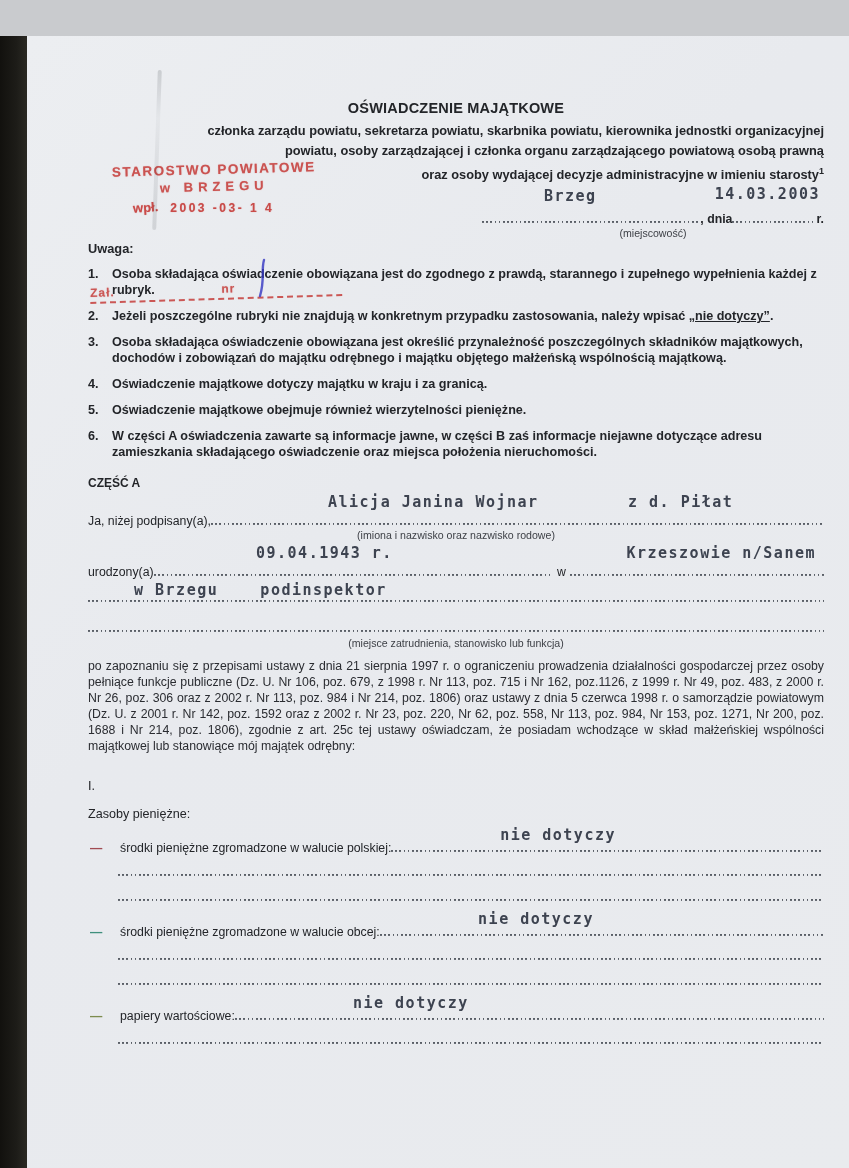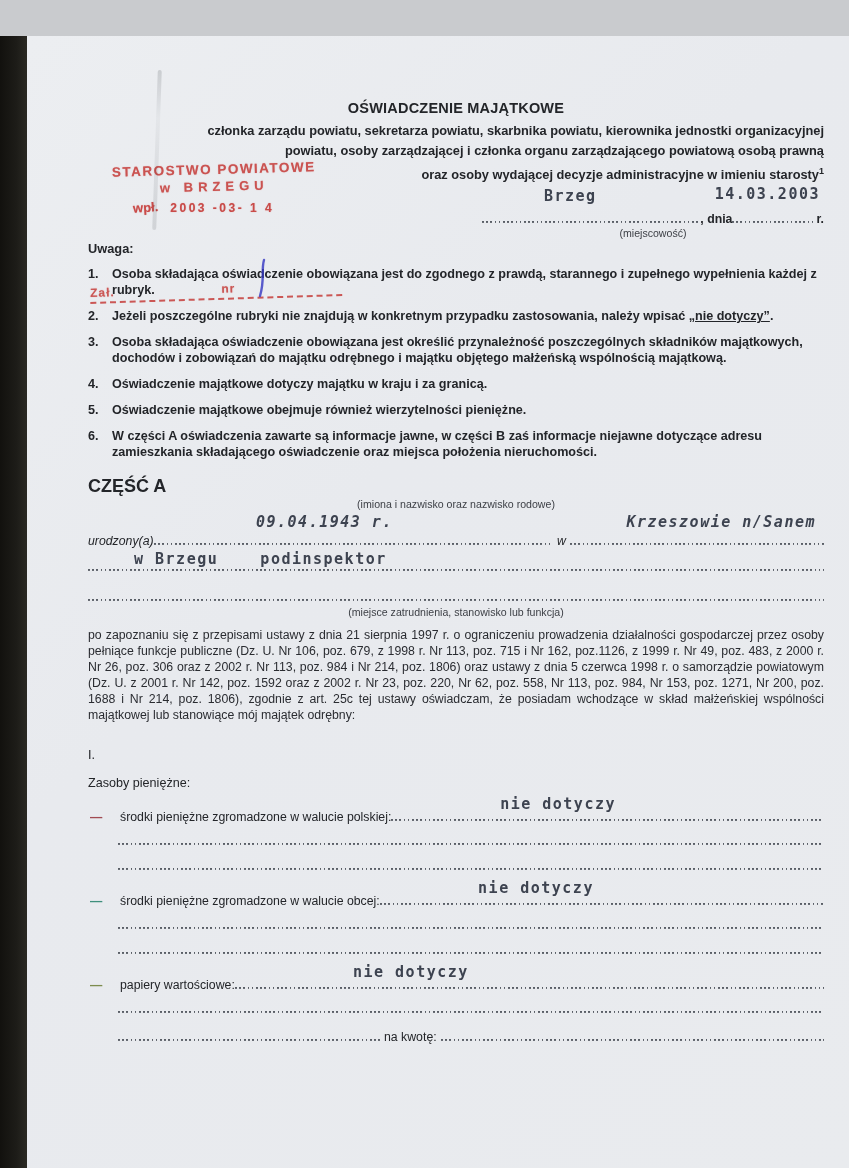--- a/index.html
+++ b/index.html
@@ -44,26 +44,26 @@
   .notes{margin-top:10px;}
   .note{display:flex;font-size:12.6px;font-weight:bold;line-height:16px;margin-bottom:10px;position:relative;}
   .note-num{width:24px;flex:none;}
   .note-body{flex:1;padding-right:2px;}
   .u{text-decoration:underline;}
   .stamp-annot{left:2px;top:15px;width:252px;display:flex;justify-content:space-between;
      align-items:baseline;font-size:12px;letter-spacing:1px;transform:rotate(-1.8deg);
      border-bottom:2px dashed #d8423e;opacity:.85;padding-bottom:1px;}
   .pen-mark{position:absolute;left:168px;top:-8px;z-index:4;}
   
-  .part-a-heading{font-weight:bold;font-size:18px;margin-top:16px;}
+  .part-a-heading{font-weight:bold;font-size:12px;margin-top:16px;}
   .form-row{display:flex;align-items:baseline;font-size:12.3px;position:relative;margin-top:0;}
   .form-row .lbl{white-space:nowrap;}
   .form-row .fill{flex:1;height:15px;}
   .row-name{margin-top:20px;}
-  .row-born{margin-top:20px;font-style:italic;}
+  .row-born{margin-top:20px;}
   .row-born .w-sep{padding:0 4px;}
   .row-born .fillA{flex:1.65;height:15px;}
   .row-born .fillB{flex:1.05;height:15px;}
   .dotline{height:25px;position:relative;}
   .dotline .dl{position:absolute;left:0;right:0;bottom:4px;height:2px;}
   .typed-name{left:240px;top:-17px;}
   .typed-maiden{left:540px;top:-17px;}
   .typed-bdate{left:168px;top:-17px;}
   .typed-bplace{right:8px;top:-17px;}
   .typed-employer{left:50%;transform:translateX(-50%);bottom:7px;white-space:nowrap;}
@@ -151,20 +151,26 @@
         <span class="note-body">Oświadczenie majątkowe obejmuje również wierzytelności pieniężne.</span>
       </div>
       <div class="note">
         <span class="note-num">6.</span>
         <span class="note-body">W części A oświadczenia zawarte są informacje jawne, w części B zaś informacje niejawne dotyczące adresu zamieszkania składającego oświadczenie oraz miejsca położenia nieruchomości.</span>
       </div>
     </div>
 
     <div class="part-a-heading">CZĘŚĆ A</div>
 
+    <div class="form-row row-name">
+      <span class="typed typed-name">Alicja Janina Wojnar</span>
+      <span class="typed typed-maiden">z d. Piłat</span>
+      <span class="lbl">Ja, niżej podpisany(a),</span>
+      <span class="dots fill"></span>
+    </div>
     <div class="caption">(imiona i nazwisko oraz nazwisko rodowe)</div>
 
     <div class="form-row row-born">
       <span class="typed typed-bdate">09.04.1943 r.</span>
       <span class="typed typed-bplace">Krzeszowie n/Sanem</span>
       <span class="lbl">urodzony(a)</span>
       <span class="dots fillA"></span>
       <span class="w-sep">w</span>
       <span class="dots fillB"></span>
     </div>
@@ -212,22 +218,17 @@
     <div class="bullet">
       <span class="typed nd3">nie dotyczy</span>
       <span class="dash dash3">—</span>
       <span class="lbl">papiery wartościowe:</span>
       <span class="dots fill"></span>
     </div>
     <div class="dotline cont" style="height:25px;">
         <span class="dots dl"></span>
       </div>
 
-    <div class="amount-row">
-      <span class="dots dleft"></span>
-      <span class="lbl">na kwotę:</span>
-      <span class="dots dright"></span>
-    </div>
   </div>
 
   <div class="edge-left"></div>
   <div class="edge-bottom"></div>
 </div>
 
 </body></html>

